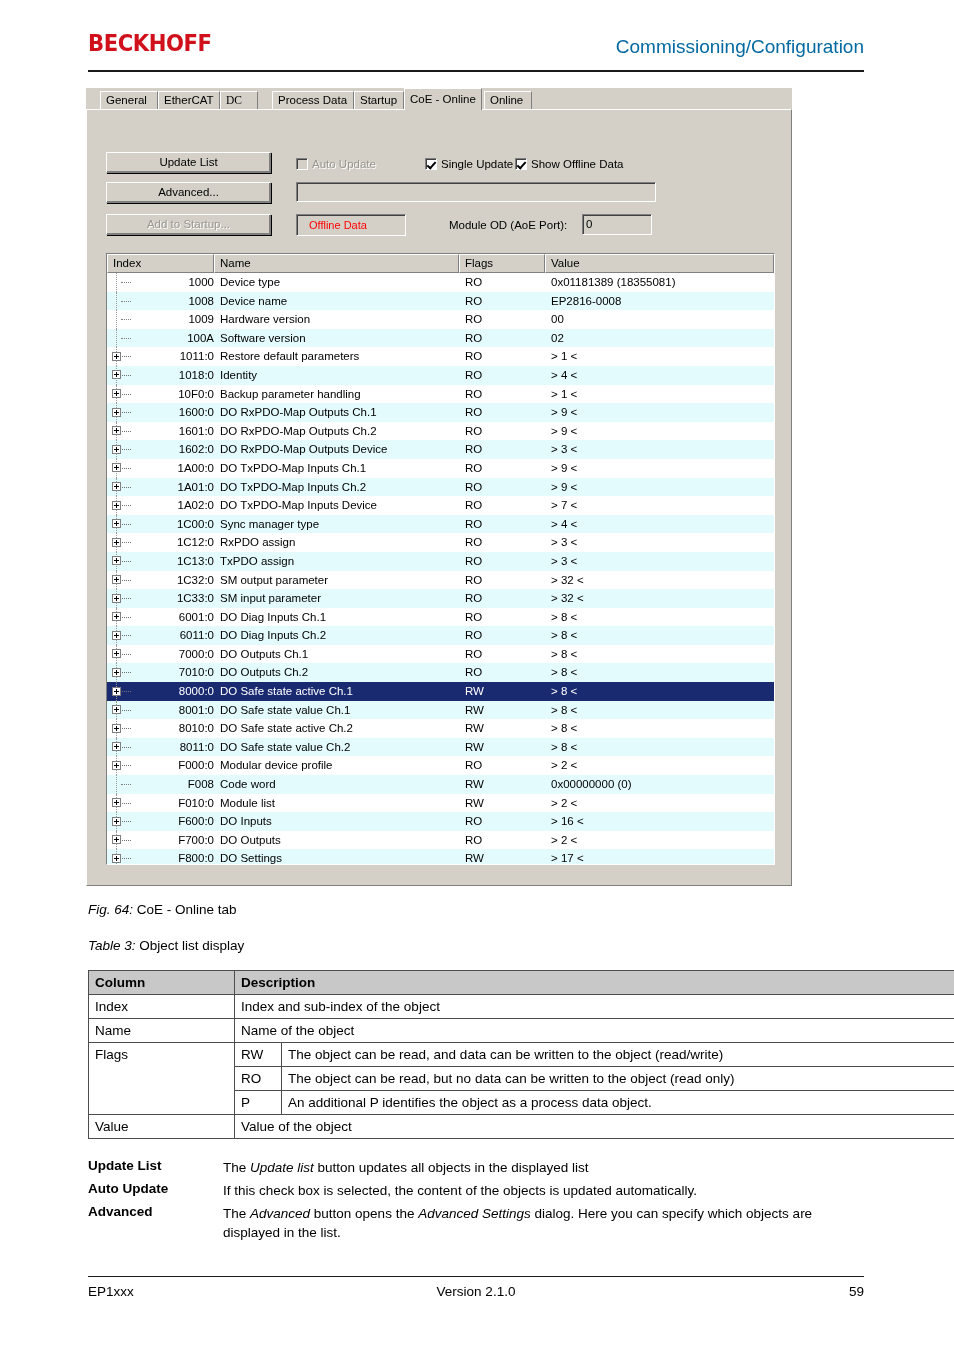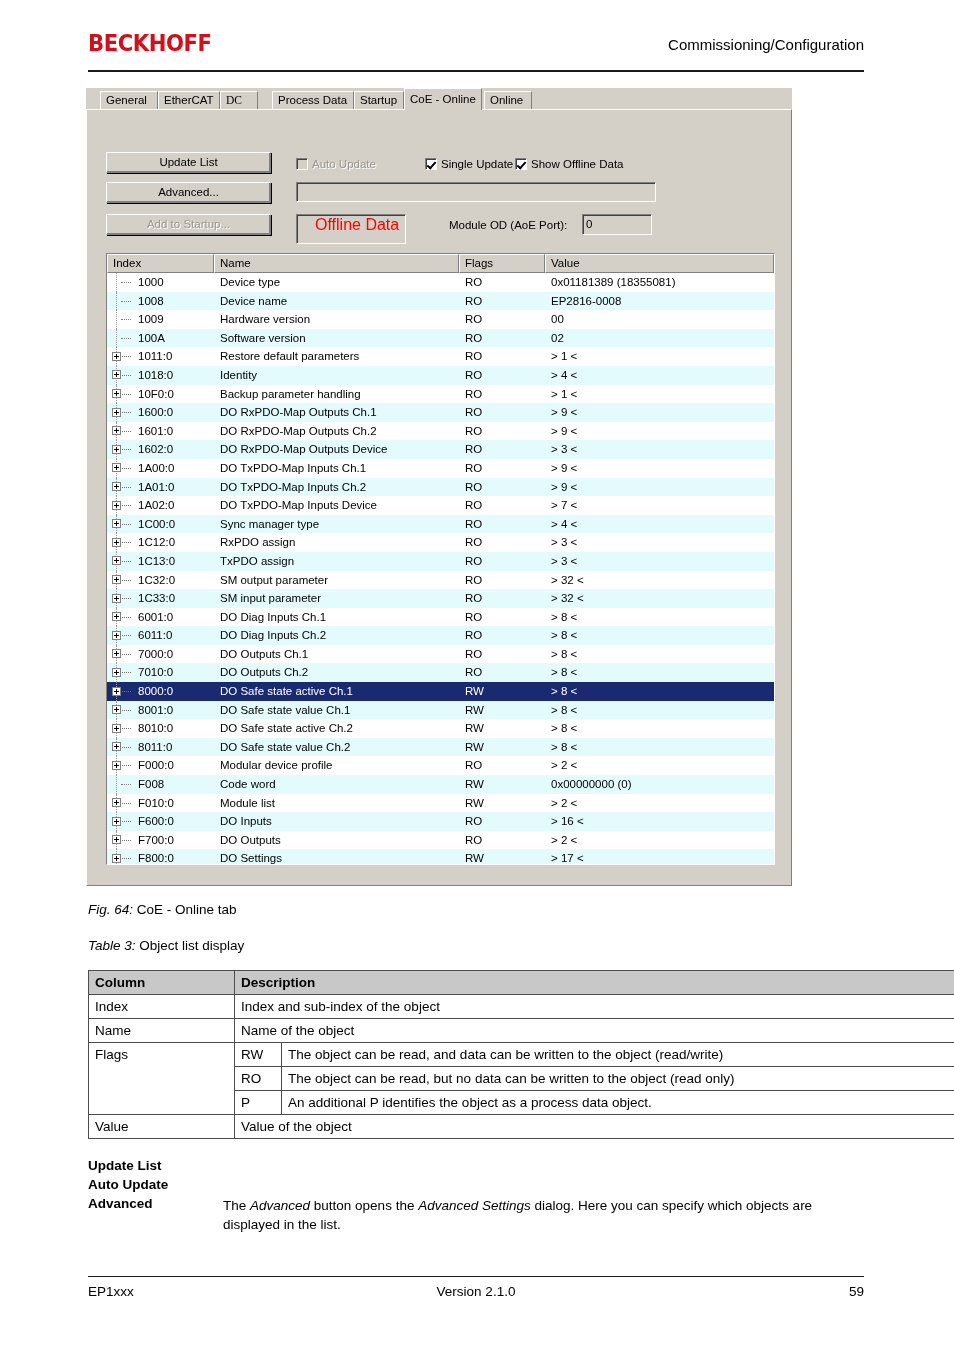--- a/index.html
+++ b/index.html
@@ -34,22 +34,22 @@
     font-size: 23px;
     letter-spacing: -0.5px;
     color: #d0111b;
     transform: scaleX(0.92);
     transform-origin: left center;
   }
   #header-section {
     position: absolute;
     right: 0;
     top: 8px;
-    font-size: 15px;
-    color: #000000;
+    font-size: 19px;
+    color: #0369a1;
   }
 
   
   #screenshot {
     position: absolute;
     left: 86px;
     top: 88px;
     width: 706px;
     height: 798px;
     background: #ef4444;
@@ -158,31 +158,31 @@
     width: 360px; height: 20px;
     background: #d4d0c8;
     border: 1px solid;
     border-color: #808080 #ffffff #ffffff #808080;
     box-shadow: inset 1px 1px 0 #404040;
     box-sizing: border-box;
   }
   #offline-data-box {
     position: absolute;
     left: 209px; top: 104px;
-    width: 110px; height: 30px;
+    width: 110px; height: 22px;
     background: #d4d0c8;
     border: 1px solid;
     border-color: #808080 #ffffff #ffffff #808080;
     box-shadow: inset 1px 1px 0 #404040;
     box-sizing: border-box;
     color: #ff0000;
-    font-size: 16px;
+    font-size: 11px;
     font-weight: normal;
     line-height: 20px;
-    padding-left: 18px;
+    padding-left: 12px;
   }
   #module-od-label {
     position: absolute;
     left: 362px; top: 109px;
     font-size: 11.5px;
     white-space: nowrap;
   }
   #module-od-value {
     position: absolute;
     left: 495px; top: 104px;
@@ -243,21 +243,21 @@
     display: flex;
     height: 18.6px;
     font-size: 11.5px;
     line-height: 18.6px;
     white-space: nowrap;
     background: #ffffff;
   }
   .lv-row.alt { background: #e4fbfd; }
   .lv-row.selected { background: #1a2a70; color: #ffffff; }
   .lv-row > div { overflow: hidden; box-sizing: border-box; }
-  .cell-index { width: 107px; flex: none; position: relative; padding-left: 31px; }
+  .cell-index { width: 107px; flex: none; position: relative; padding-left: 31px; text-align: right; }
   .cell-name  { width: 245px; flex: none; padding-left: 6px; }
   .cell-flags { width: 86px;  flex: none; padding-left: 6px; }
   .cell-value { flex: 1 1 auto; padding-left: 6px; }
 
   
   .tree-plus {
     position: absolute;
     left: 5px; top: 4.5px;
     width: 9px; height: 9px;
     border: 1px solid #808080;
@@ -642,23 +642,25 @@
       <tr>
         <td class="tcol-1">Value</td>
         <td colspan="2">Value of the object</td>
       </tr>
     </tbody>
 </table>
 
 <div id="deflist">
     <div class="def-row">
       <div class="def-term">Update List</div>
+      <div class="def-desc"><span>The </span><i>Update list</i><span> button updates all objects in the displayed list</span></div>
     </div>
     <div class="def-row">
       <div class="def-term">Auto Update</div>
+      <div class="def-desc"><span>If this check box is selected, the content of the objects is updated automatically.</span></div>
     </div>
     <div class="def-row">
       <div class="def-term">Advanced</div>
       <div class="def-desc"><span>The </span><i>Advanced</i><span> button opens the </span><i>Advanced Settings</i><span> dialog. Here you can specify which objects are displayed in the list.</span></div>
     </div>
   </div>
 
 <div id="page-footer">
   <span id="footer-left">EP1xxx</span>
   <span id="footer-mid">Version 2.1.0</span>

